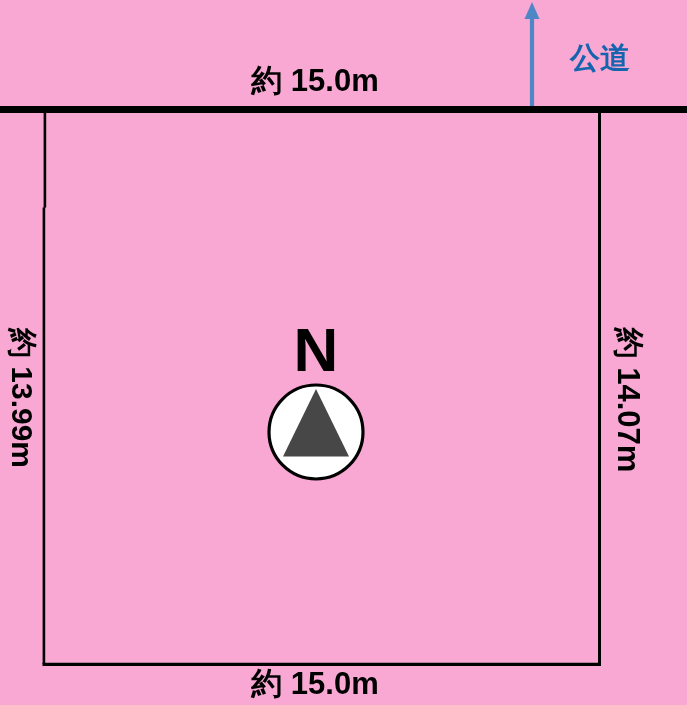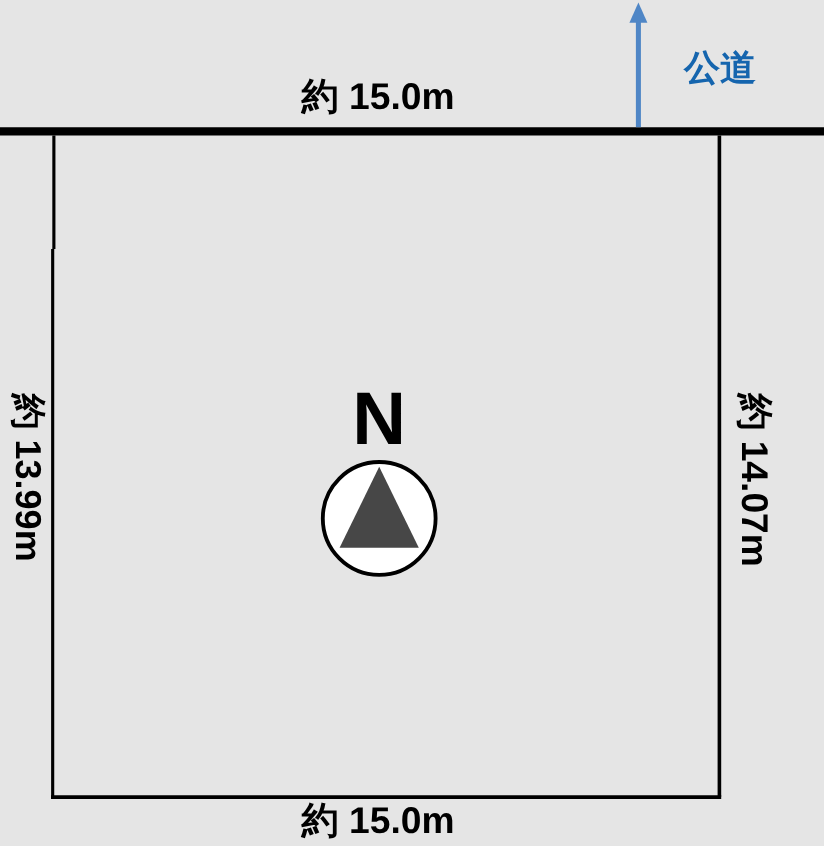--- a/index.html
+++ b/index.html
@@ -5,21 +5,21 @@
   html, body {
     margin: 0;
     padding: 0;
     background: #ffffff;
     font-family: "Liberation Sans", "DejaVu Sans", sans-serif;
   }
   #canvas {
     position: relative;
     width: 687px;
     height: 705px;
-    background: #e5e5e5;
+    background: #f9a8d4;
     overflow: hidden;
   }
   #shapes {
     position: absolute;
     left: 0;
     top: 0;
     width: 687px;
     height: 705px;
   }
   .label {

